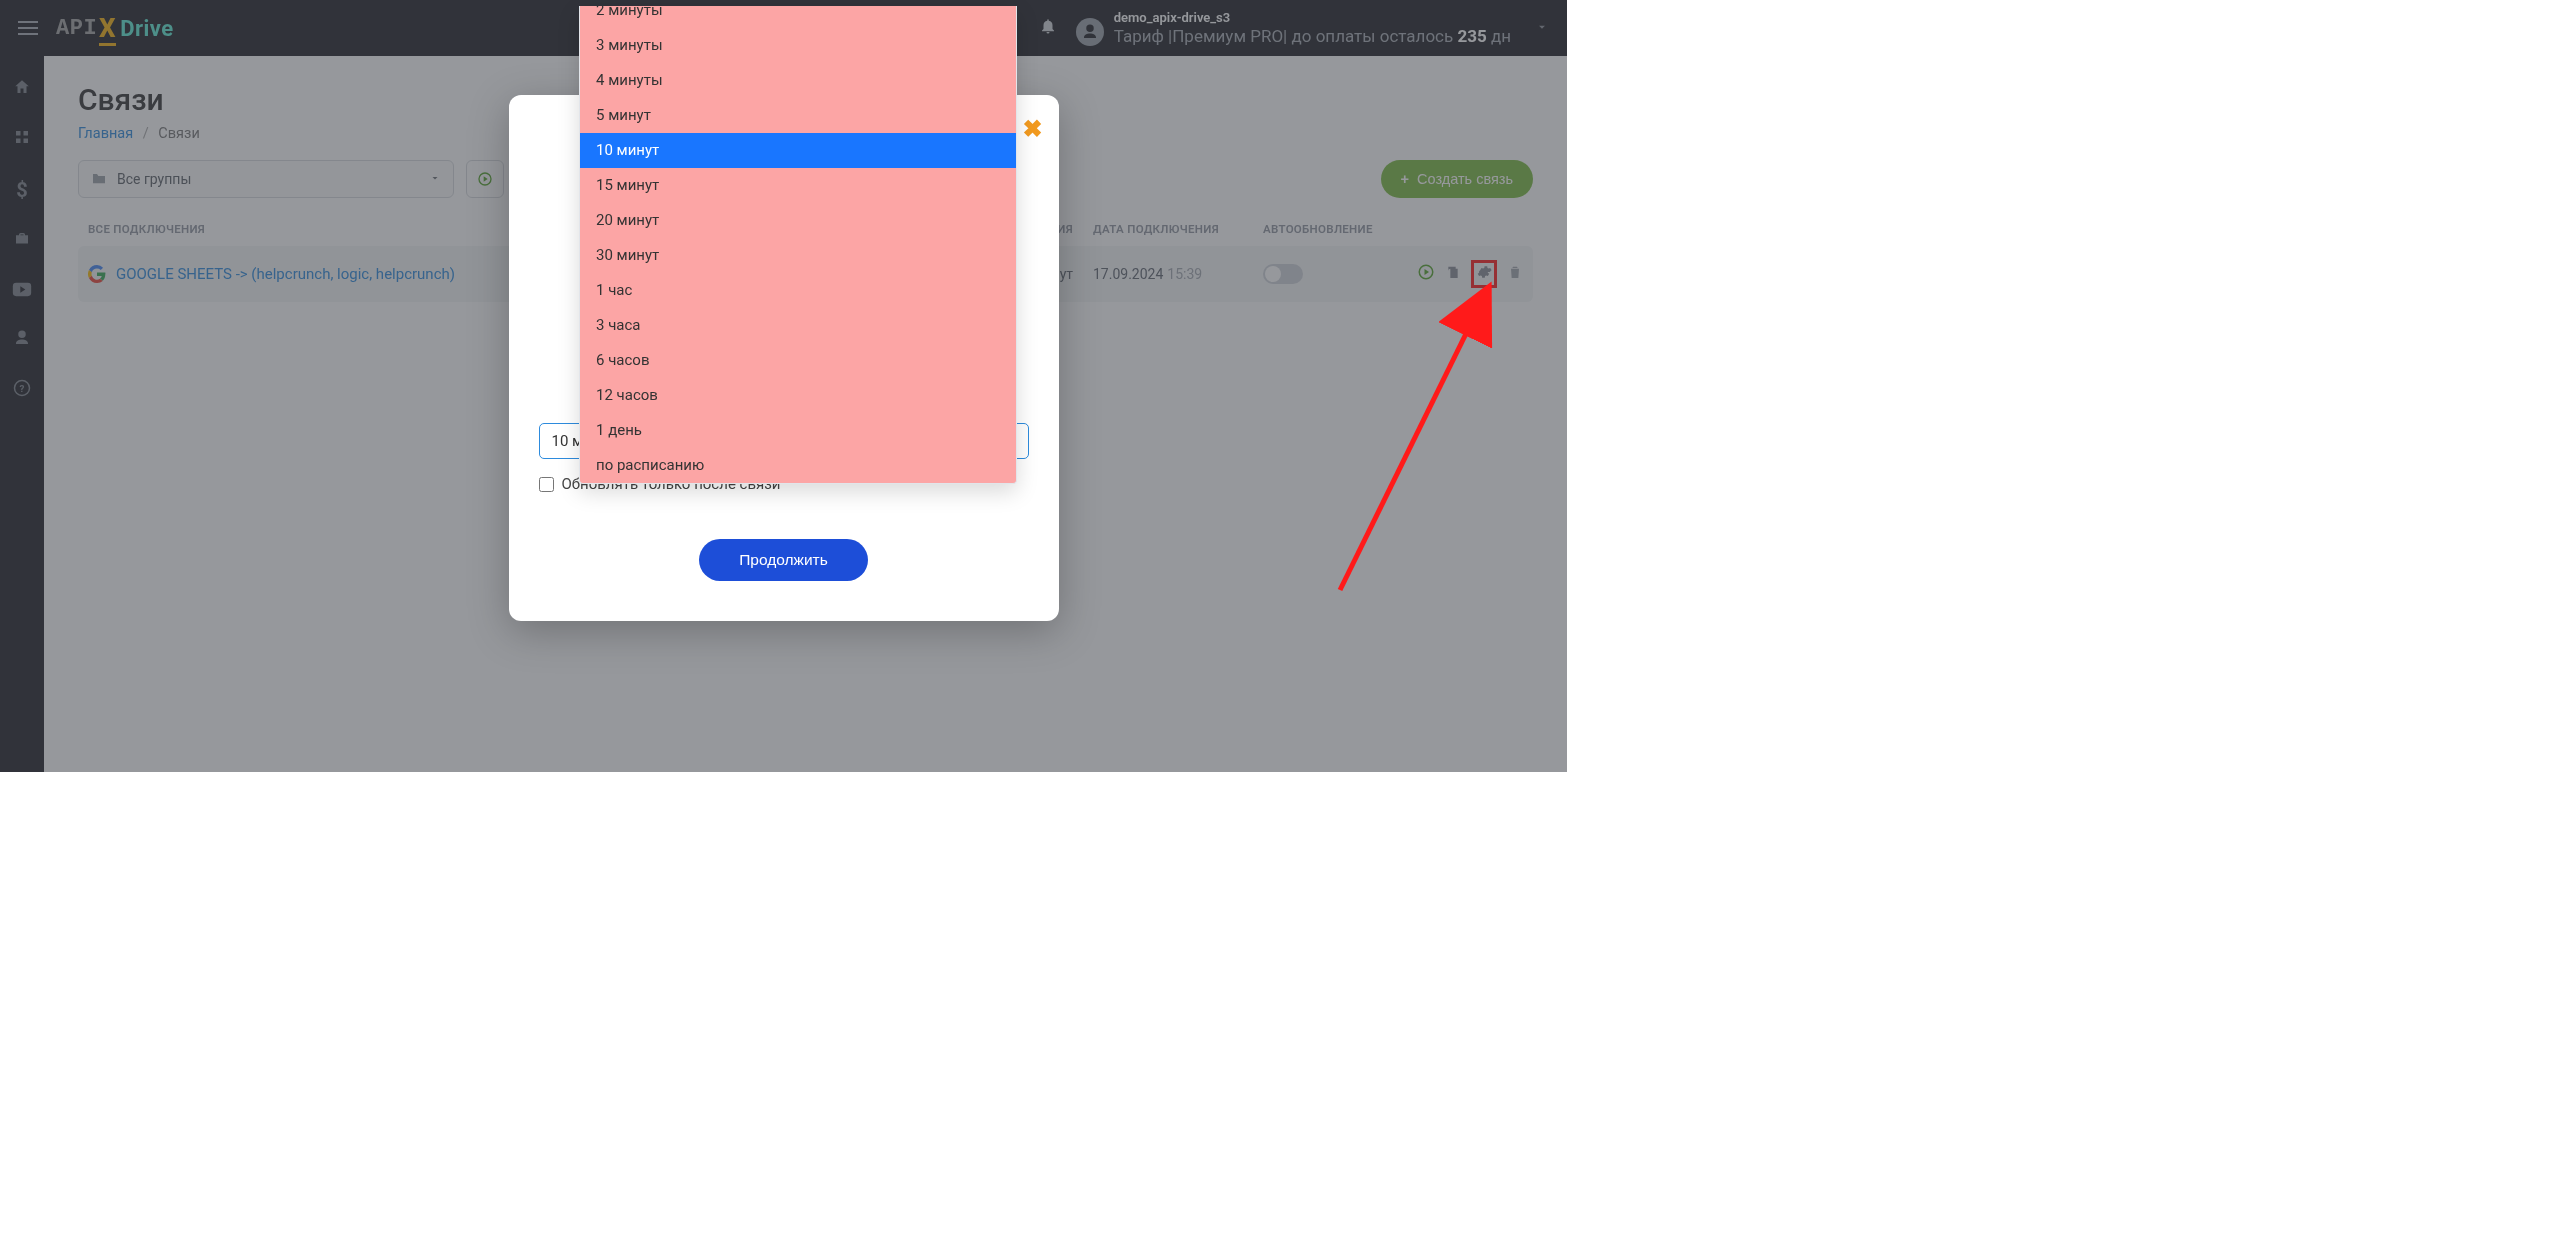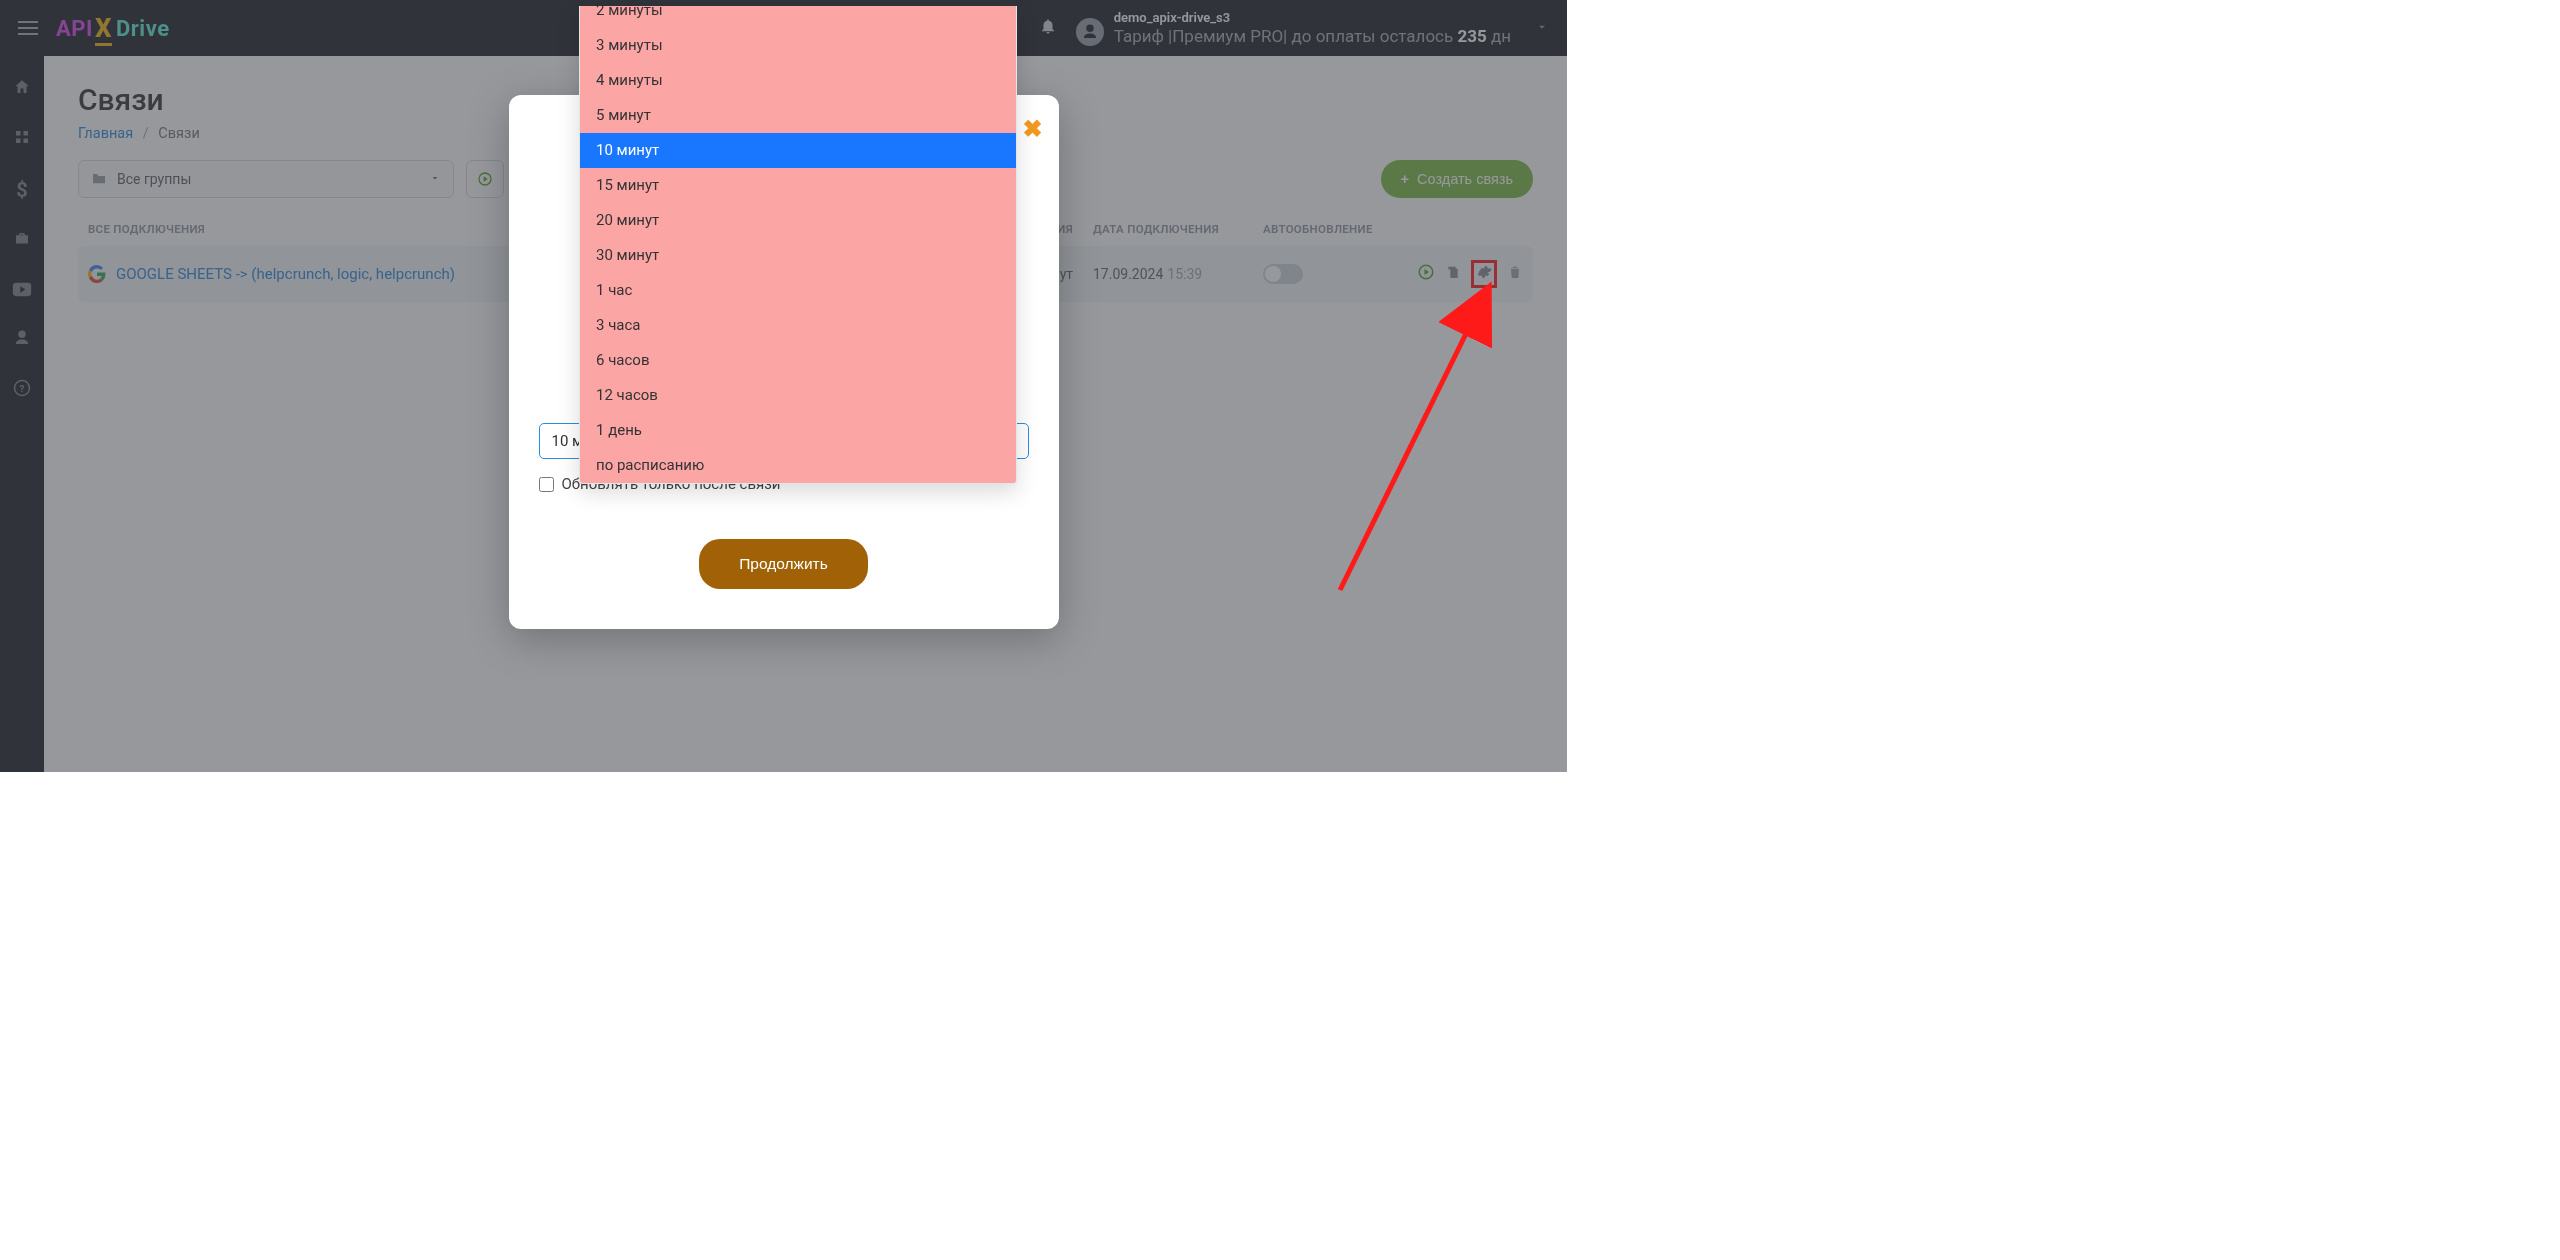--- a/index.html
+++ b/index.html
@@ -19,21 +19,21 @@
     align-items: center;
     color: #fff;
     padding: 0 18px;
   }
   .hamburger {
     display: flex; flex-direction: column; gap: 4px;
     margin-right: 18px; cursor: pointer;
   }
   .hamburger span { width: 20px; height: 2px; background: #a9adb5; }
   .logo { font-weight: 700; font-size: 22px; letter-spacing: 0.5px; display: flex; align-items: center; }
-  .logo .api { color: #d946ef; }
+  .logo .api { color: #a3a3a3; font-family: Liberation Mono, monospace; }
   .logo .x { color: #f6b20e; font-size: 26px; margin: 0 2px; font-weight: 800; position: relative; top: 1px;
              border-bottom: 3px solid #f6b20e;}
   .logo .drive { color: #5eead4; margin-left: 2px; }
   .header-spacer { flex: 1; }
   .bell { color: #d1d4da; width: 36px; text-align: center; font-size: 18px; cursor: pointer; }
   .account { display: flex; align-items: flex-end; gap: 10px; margin-left: 10px; }
   .avatar { width: 28px; height: 28px; border-radius: 50%; background: #9aa0a9; display:flex; align-items:center; justify-content:center; color:#1f2126;}
   .account-text { line-height: 1.2; font-size: 13px; color: #d6d9de; }
   .account-text .uname { font-weight: 600; color: #fff; }
   .account-text .plan { color: #a7abb3; font-size: 17px; }
@@ -143,22 +143,22 @@
     height: 36px; border: 1.6px solid #2d8bdd; border-radius: 5px;
     display: flex; align-items: center; padding: 0 12px; position: relative;
     cursor: pointer;
   }
   .modal-select .ms-label { flex: 1; color: #333; font-size: 15px; }
   .modal-select .chev { color: #555; font-size: 13px; }
 
   .checkbox-row { display: flex; align-items: center; gap: 8px; margin-top: 16px; font-size: 15px; color: #444; }
   .checkbox-row input { width: 15px; height: 15px; cursor: pointer; }
   .continue-btn {
-    display: block; margin: 46px auto 0 auto; height: 50px; padding: 0 40px;
-    background: #a16207; color: #fff; border: none; border-radius: 21px;
+    display: block; margin: 46px auto 0 auto; height: 42px; padding: 0 40px;
+    background: #1d4ed8; color: #fff; border: none; border-radius: 21px;
     font-size: 15.5px; cursor: pointer;
   }
 
   
   .arrow-ann {
     position: absolute; pointer-events: none; z-index: 60;
   }
 </style>
 </head>
 <body>

